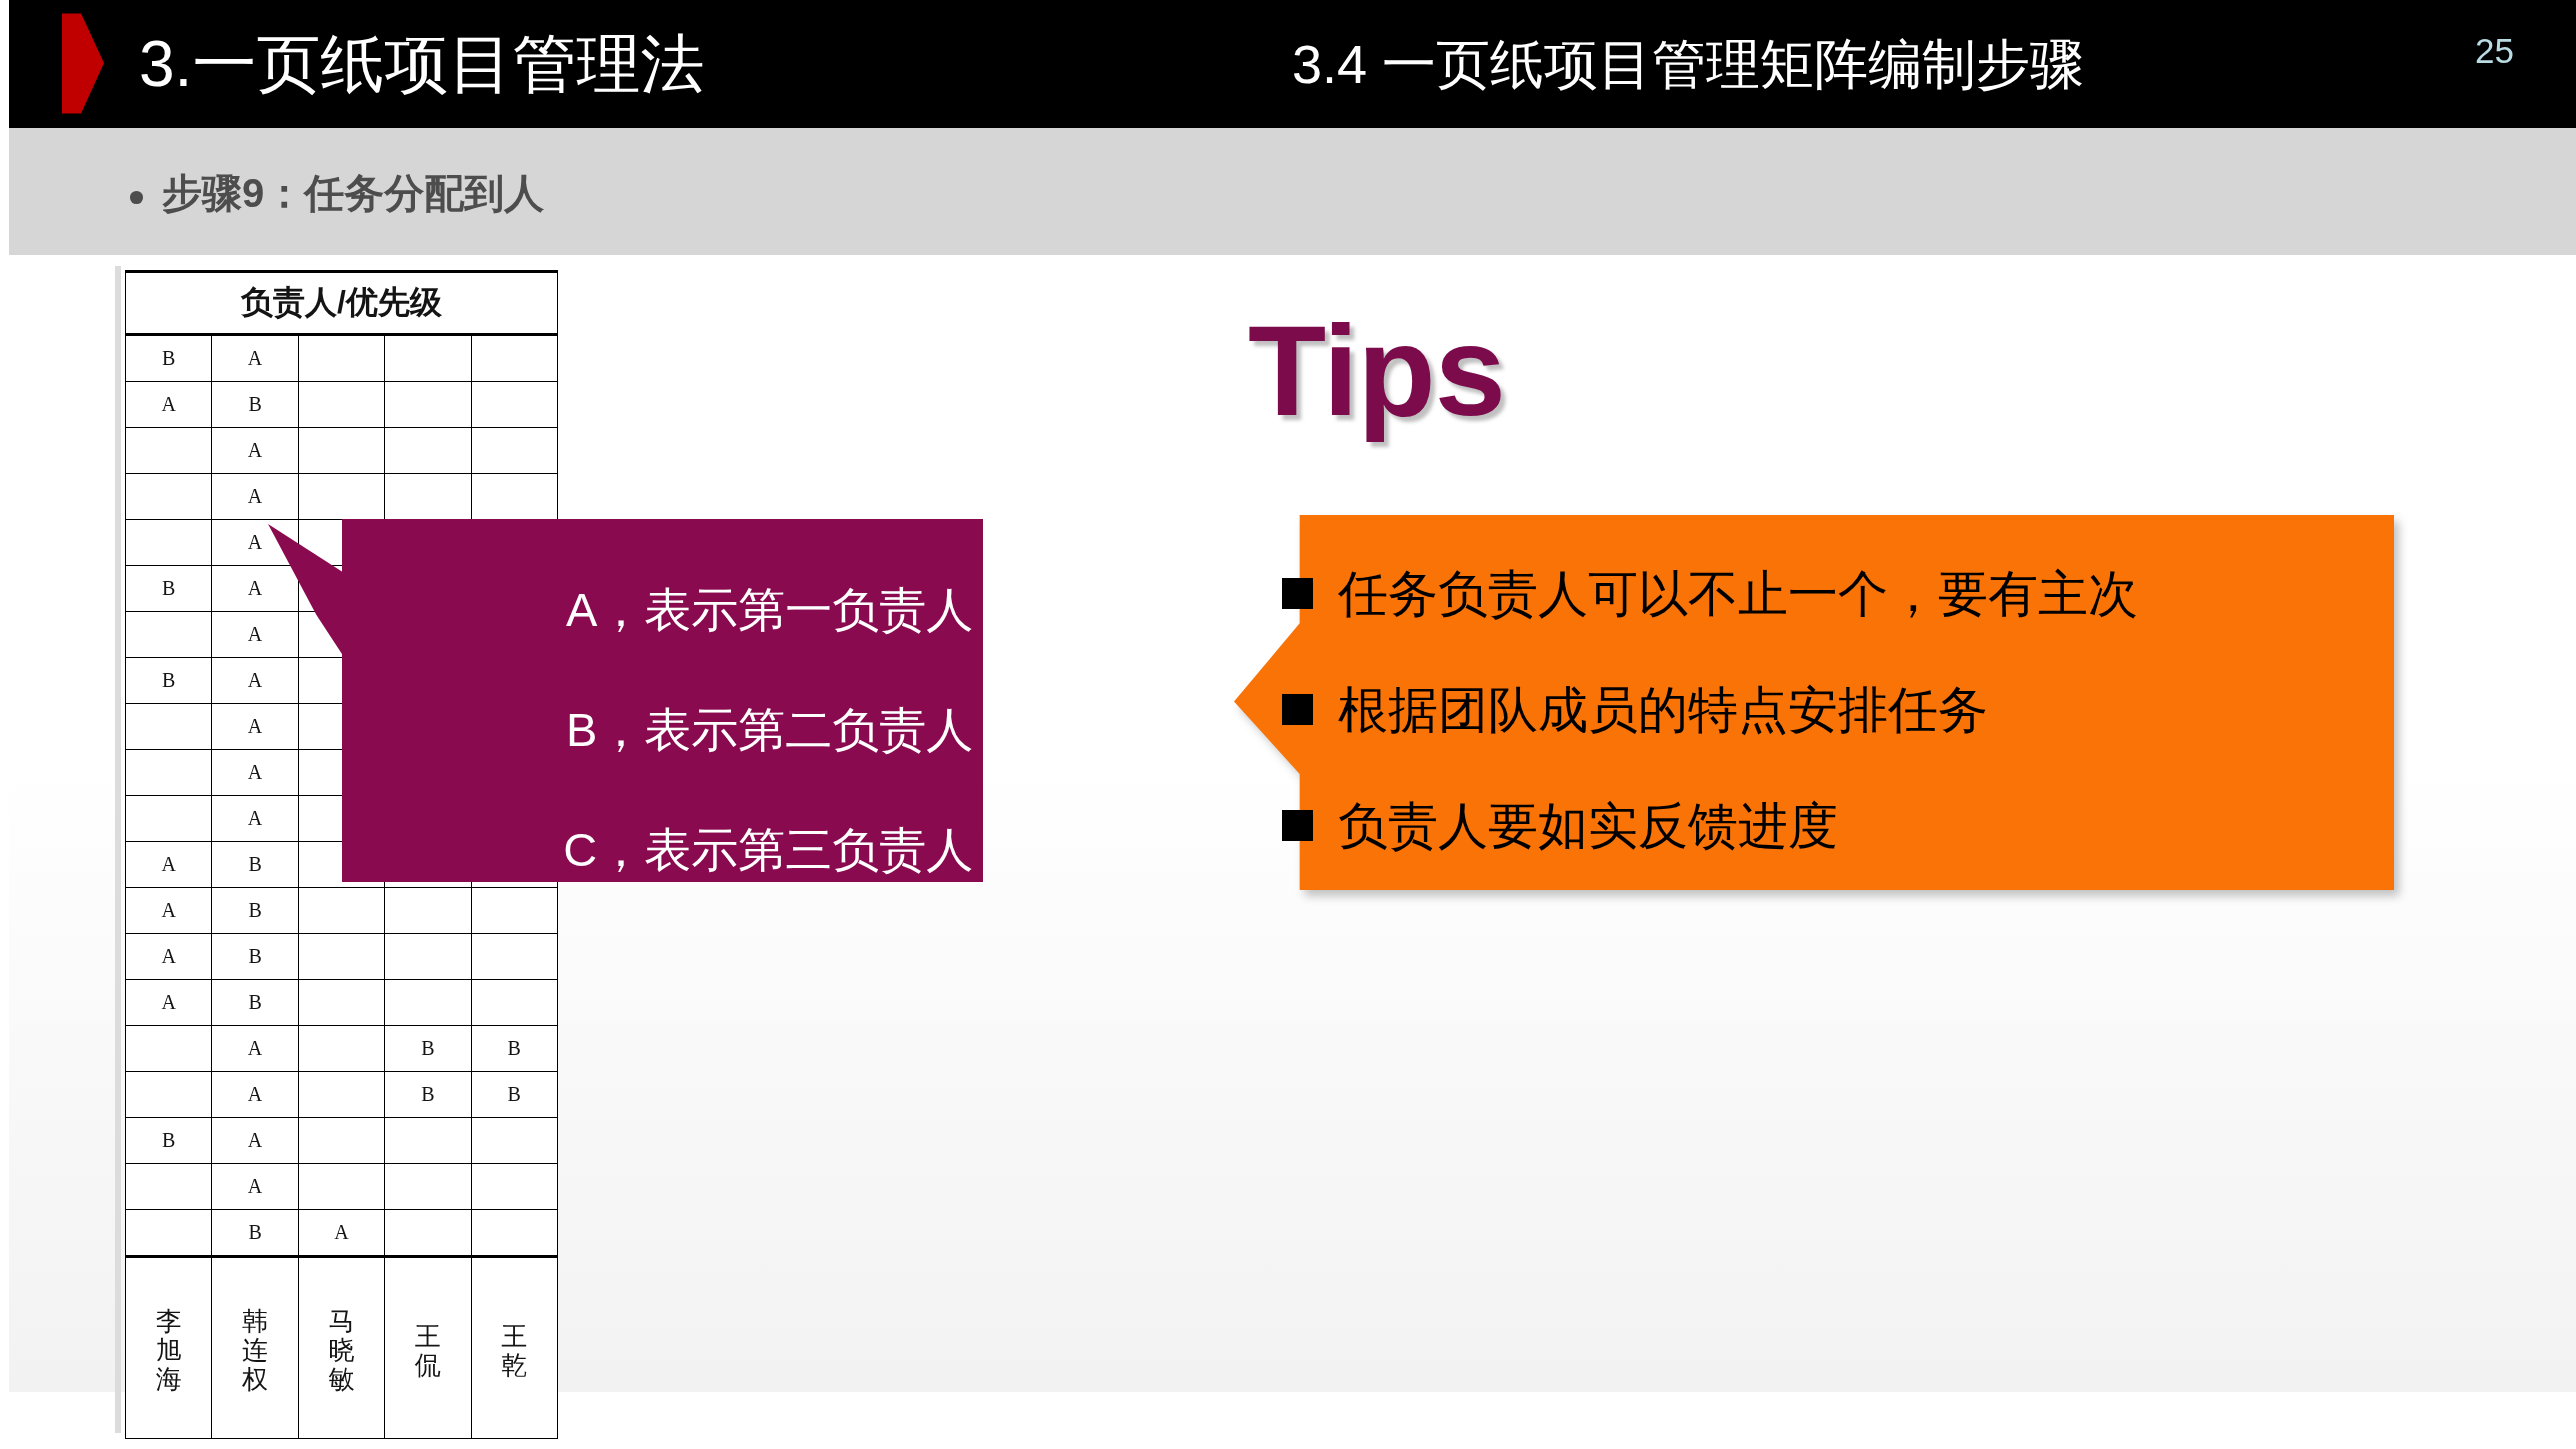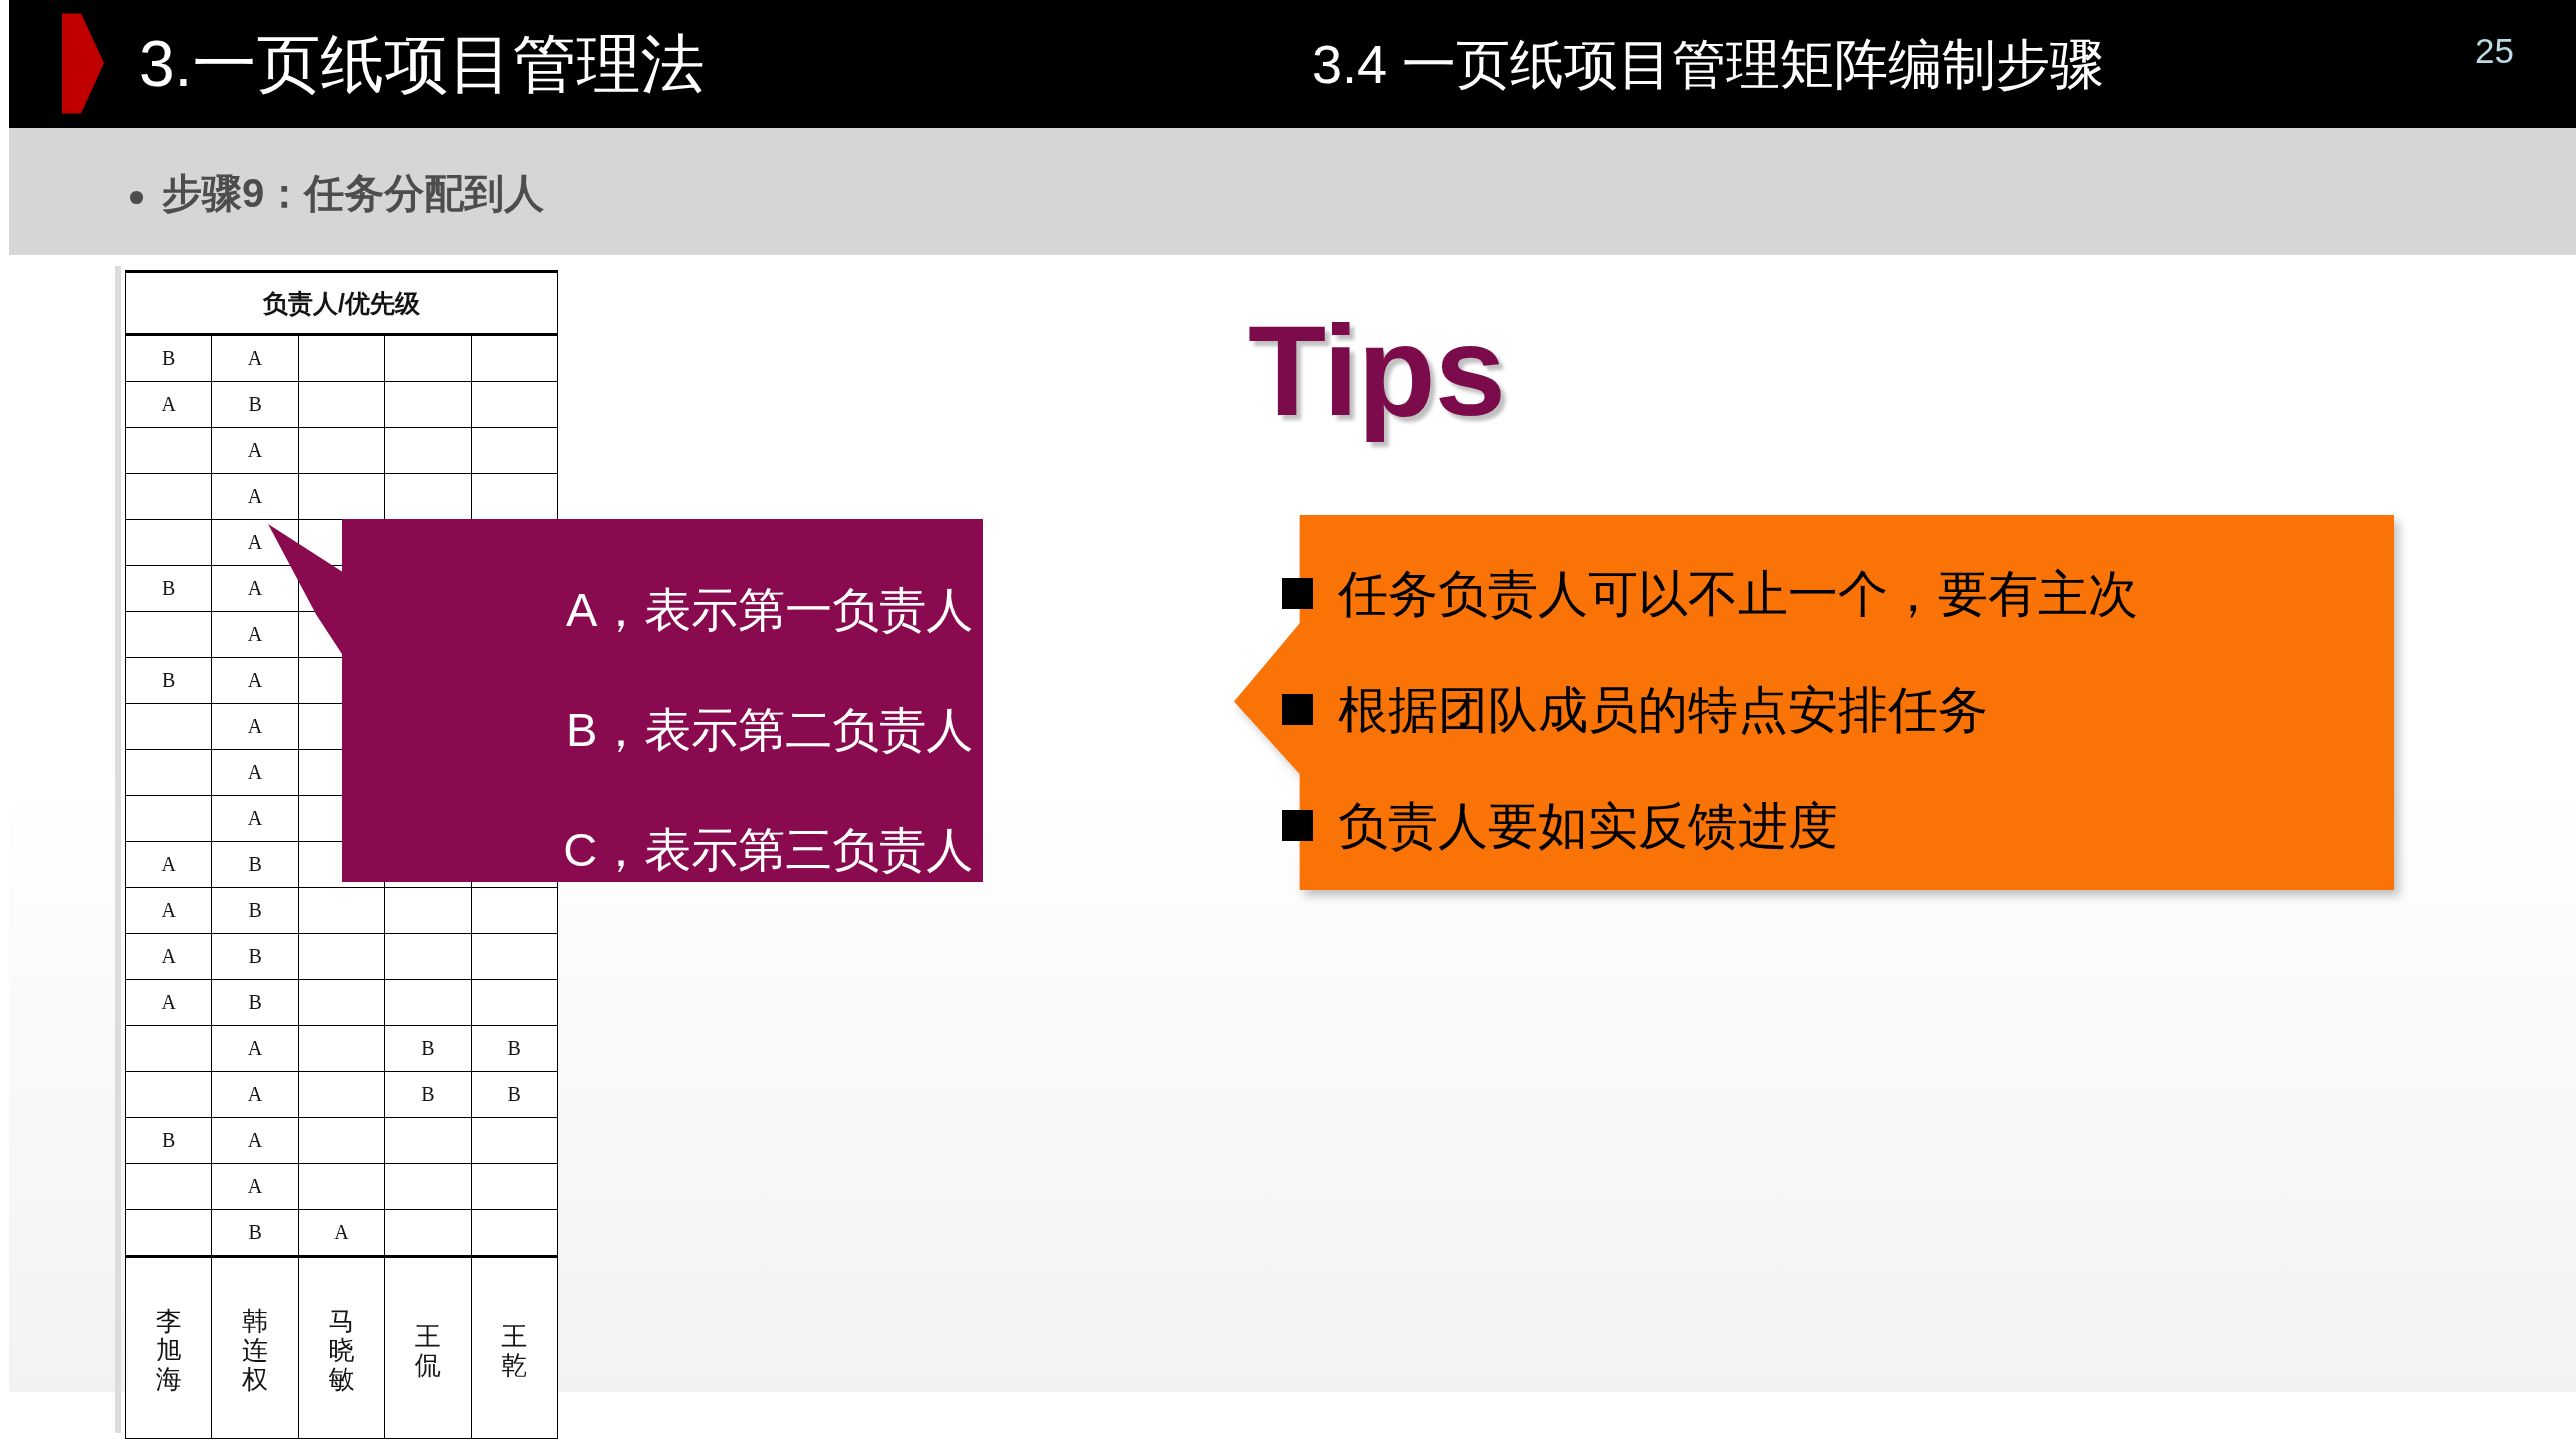--- a/index.html
+++ b/index.html
@@ -27,21 +27,21 @@
     position:absolute;left:53px;top:12.6px;width:42px;height:101px;
   }
   .header-title{
     position:absolute;left:130px;top:13.5px;
     color:#ffffff;font-size:64px;font-weight:400;
     letter-spacing:0px;white-space:nowrap;line-height:101px;
   }
   .header-subtitle{
     position:absolute;left:1283px;top:21px;
     color:#ffffff;font-size:54px;font-weight:400;
-    white-space:nowrap;line-height:87px;margin-left:20px;
+    white-space:nowrap;line-height:87px;
   }
   .page-number{
     position:absolute;left:2466px;top:31px;
     color:#b9dbe4;font-size:35px;font-weight:400;
     white-space:nowrap;
   }
 
   
   .subheader-band{
     position:absolute;left:0;top:128px;width:2576px;height:127px;
@@ -70,21 +70,21 @@
   }
   table.matrix td,table.matrix th{
     border:1.9px solid #000000;
     height:45px;
     text-align:center;vertical-align:middle;
     font-size:20px;color:#141414;font-weight:400;
     font-family:"Liberation Serif","DejaVu Serif",serif;
     padding:0;
   }
   table.matrix th.head{
-    height:60px;font-size:25px;font-weight:bold;
+    height:60px;font-size:32px;font-weight:bold;
     border-bottom:3.9px solid #000;
     border-top:3.9px solid #000;
     font-family:"Liberation Sans","DejaVu Sans",sans-serif;
   }
   table.matrix td.namecell{
     height:174px;font-size:26px;line-height:1.12;
     font-weight:500;padding:5.8px 0 0 0;
     font-family:"Liberation Sans","DejaVu Sans",sans-serif;
   }
   table.matrix td.namecell span{display:block;}

